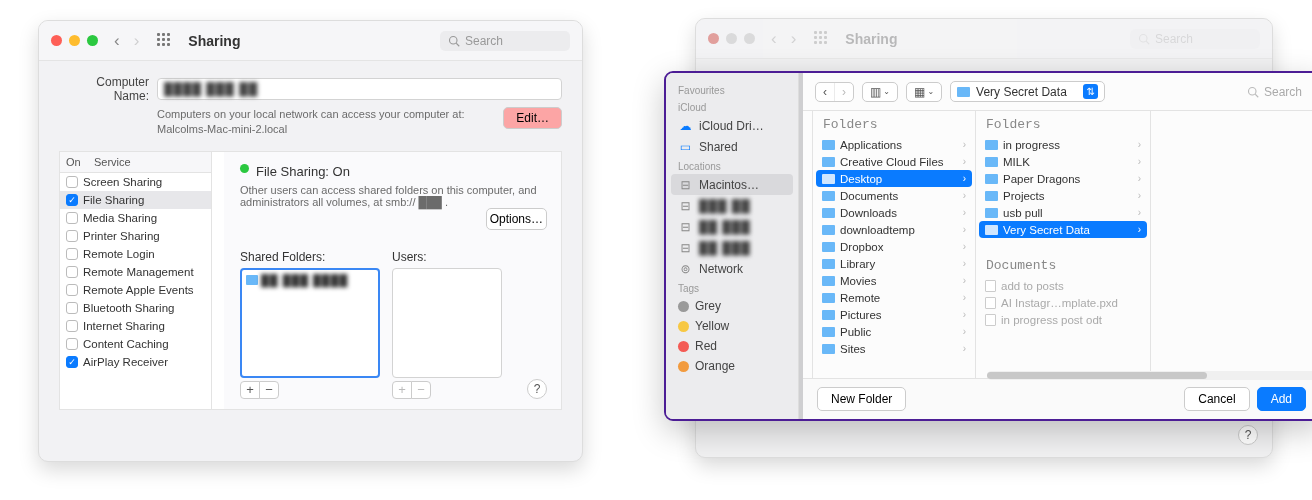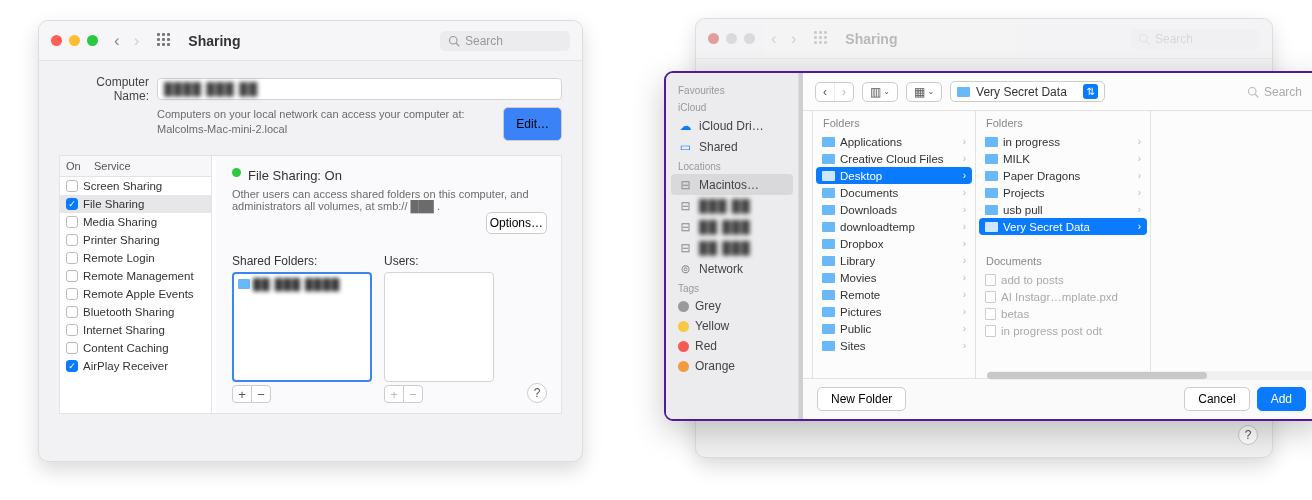--- a/index.html
+++ b/index.html
@@ -57,23 +57,23 @@
   .search-icon { width: 12px; height: 12px; }
   
   
   #winA { left: 38px; top: 20px; width: 545px; height: 442px; }
   .panel-body { padding: 14px 20px; background: #f2f2f4; }
   .cn-row { display: flex; align-items: center; gap: 8px; }
   .cn-label { width: 90px; text-align: right; font-size: 12px; color: #444; }
   .cn-field { flex: 1; background: #fff; border: 1px solid #d3d3d3; border-radius: 4px; height: 22px; padding: 0 6px; display:flex; align-items:center; color:#444;}
   .cn-blur { filter: blur(2px); letter-spacing: 1px; }
   .hint { margin-left: 98px; margin-top: 4px; font-size: 11px; color: #6b6b6b; line-height: 1.35; display:flex; align-items:flex-start;}
-  .edit-btn { margin-left: auto; background:#3b82f6; border:1px solid #ccc; border-radius:5px; padding:9px 12px; font-size:12px; }
-  
-  .svc-area { display:flex; margin-top: 14px; gap: 4px; border-top:1px solid #e3e3e3; padding-top:0; background:#fff; border:1px solid #e3e3e3; border-radius:0;}
+  .edit-btn { margin-left: auto; background:#fca5a5; border:1px solid #ccc; border-radius:5px; padding:3px 12px; font-size:12px; }
+  
+  .svc-area { display:flex; margin-top: 14px; gap: 12px; border-top:1px solid #e3e3e3; padding-top:0; background:#fff; border:1px solid #e3e3e3; border-radius:0;}
   .svc-list { width: 152px; border-right: 1px solid #e3e3e3; background:#fff; }
   .svc-head { display:flex; font-size:11px; color:#555; border-bottom:1px solid #e3e3e3; background:#f7f7f9;}
   .svc-head > div { padding:4px 6px; }
   .svc-row { display:flex; align-items:center; padding:2px 6px; gap:5px; height:18px; font-size:11.5px; }
   .svc-row.sel { background:#e7e7ea; }
   .chk { width:12px; height:12px; border:1px solid #bbb; border-radius:3px; background:#fff; display:inline-flex; align-items:center; justify-content:center;}
   .chk.on { background:#0a7bff; border-color:#0a7bff; color:#fff; font-size:9px; }
   
   .svc-right { flex:1; padding: 12px 14px 10px 16px; background:#fafafc; position:relative;}
   .status-row { display:flex; align-items:flex-start; gap:7px; }
@@ -125,21 +125,21 @@
     display:flex; align-items:center; gap:6px;
     background:#fff; border:1px solid #ccc; border-radius:5px; padding:2px 6px 2px 6px;
     font-size:12px; min-width:155px; justify-content:flex-start;
     position:relative;
   }
   .path-pop .pop-caret { margin-left:auto; width:15px; height:15px; background:#0a7bff; border-radius:3px; color:#fff; display:flex; align-items:center; justify-content:center; font-size:10px;}
   .mc-search { margin-left:auto; display:flex; align-items:center; gap:5px; color:#aaa; font-size:12px; border-radius:4px; padding:2px 6px;}
   
   .columns-view { flex:1; display:flex; overflow:hidden; }
   .col { width:163px; border-right:1px solid #e3e3e3; overflow:hidden; }
-  .col-head { font-size:11px; color:#888; padding:6px 10px 4px; }
+  .col-head { font-size:13px; color:#888; padding:6px 10px 4px;font-family:Liberation Mono, monospace; }
   .col-list { padding:0 3px; }
   .col-item { display:flex; align-items:center; gap:5px; padding:2px 6px; font-size:11.5px; color:#333; border-radius:4px; height:17px;}
   .col-item .chev { margin-left:auto; color:#bbb; font-size:10px;}
   .col-item.sel { background:#0a7bff; color:#fff; }
   .col-item.sel .chev { color:#fff; }
   .col-item.sel .folder-ic2 { background:#cfe6ff; }
   .folder-ic2 { width:13px; height:10px; background:#69b8f8; border-radius:1px; }
   .doc-ic { width:11px; height:12px; background:#fff; border:1px solid #ccc; border-radius:1px;}
   .dimtxt { color:#aaa; }
   
@@ -524,24 +524,20 @@
             <div class="col-item dimtxt">
               <span class="doc-ic"></span>
               <span>add to posts</span>
             </div>
             <div class="col-item dimtxt">
               <span class="doc-ic"></span>
               <span>AI Instagr…mplate.pxd</span>
             </div>
             <div class="col-item dimtxt">
               <span class="doc-ic"></span>
-              <span>betas</span>
-            </div>
-            <div class="col-item dimtxt">
-              <span class="doc-ic"></span>
               <span>in progress post odt</span>
             </div>
           </div>
       </div>
     </div>
 
     <div class="hscroll">
         <div class="hscroll-thumb"></div>
       </div>
 

